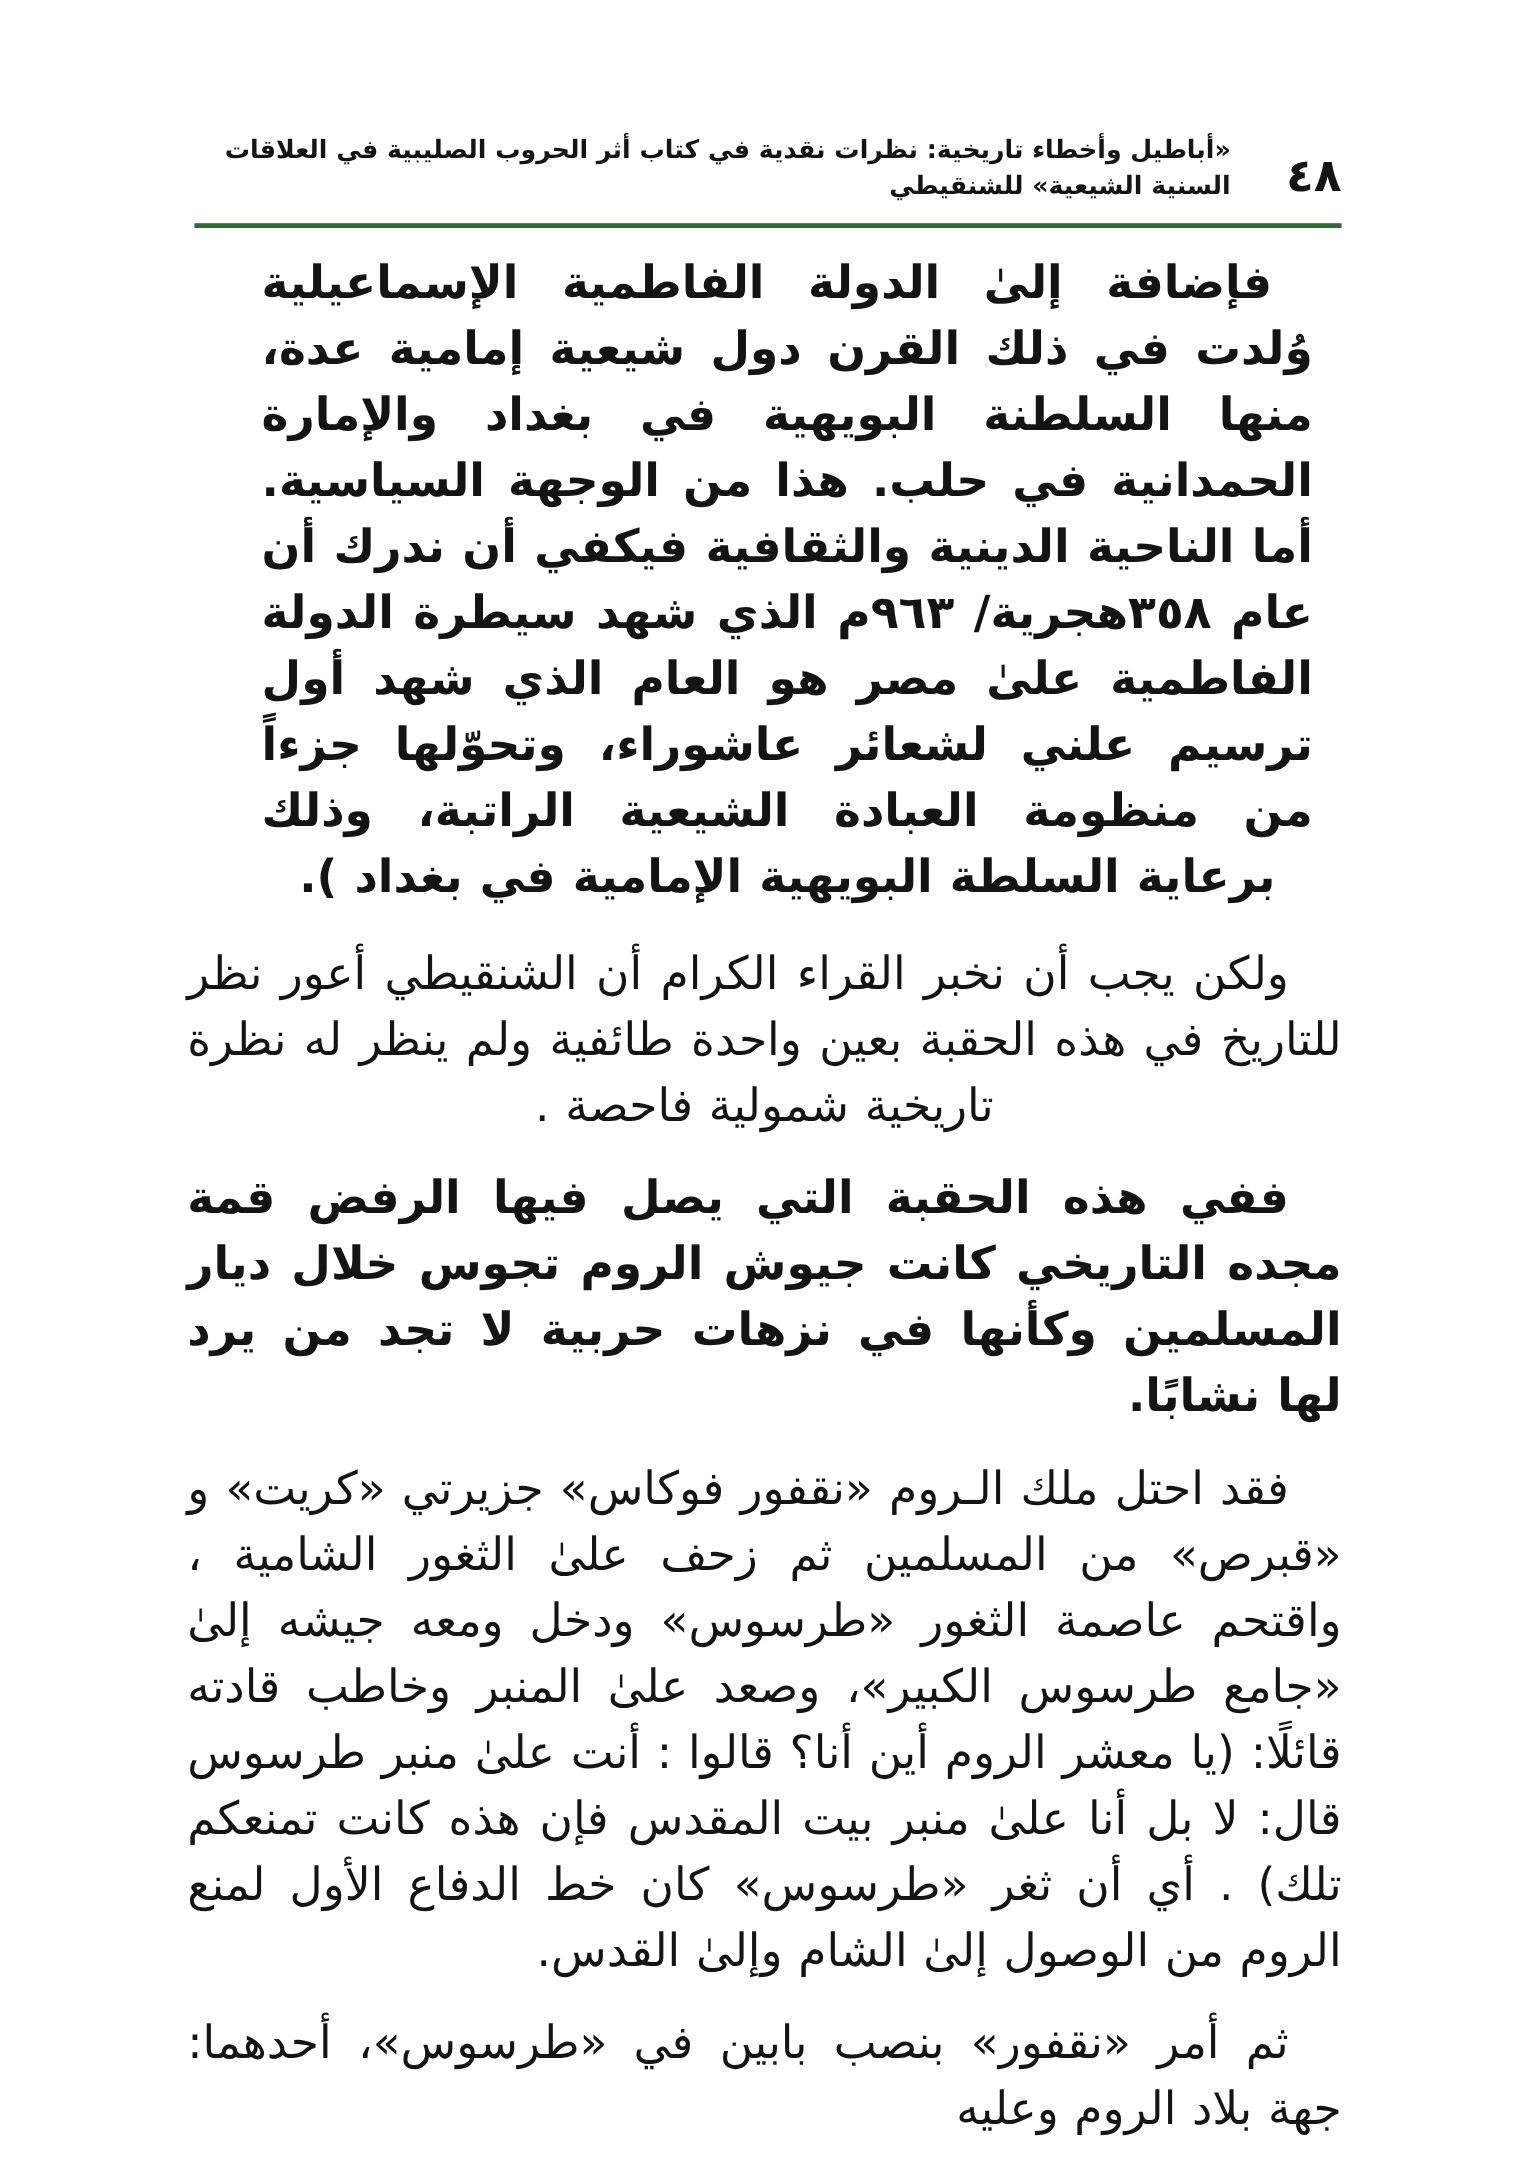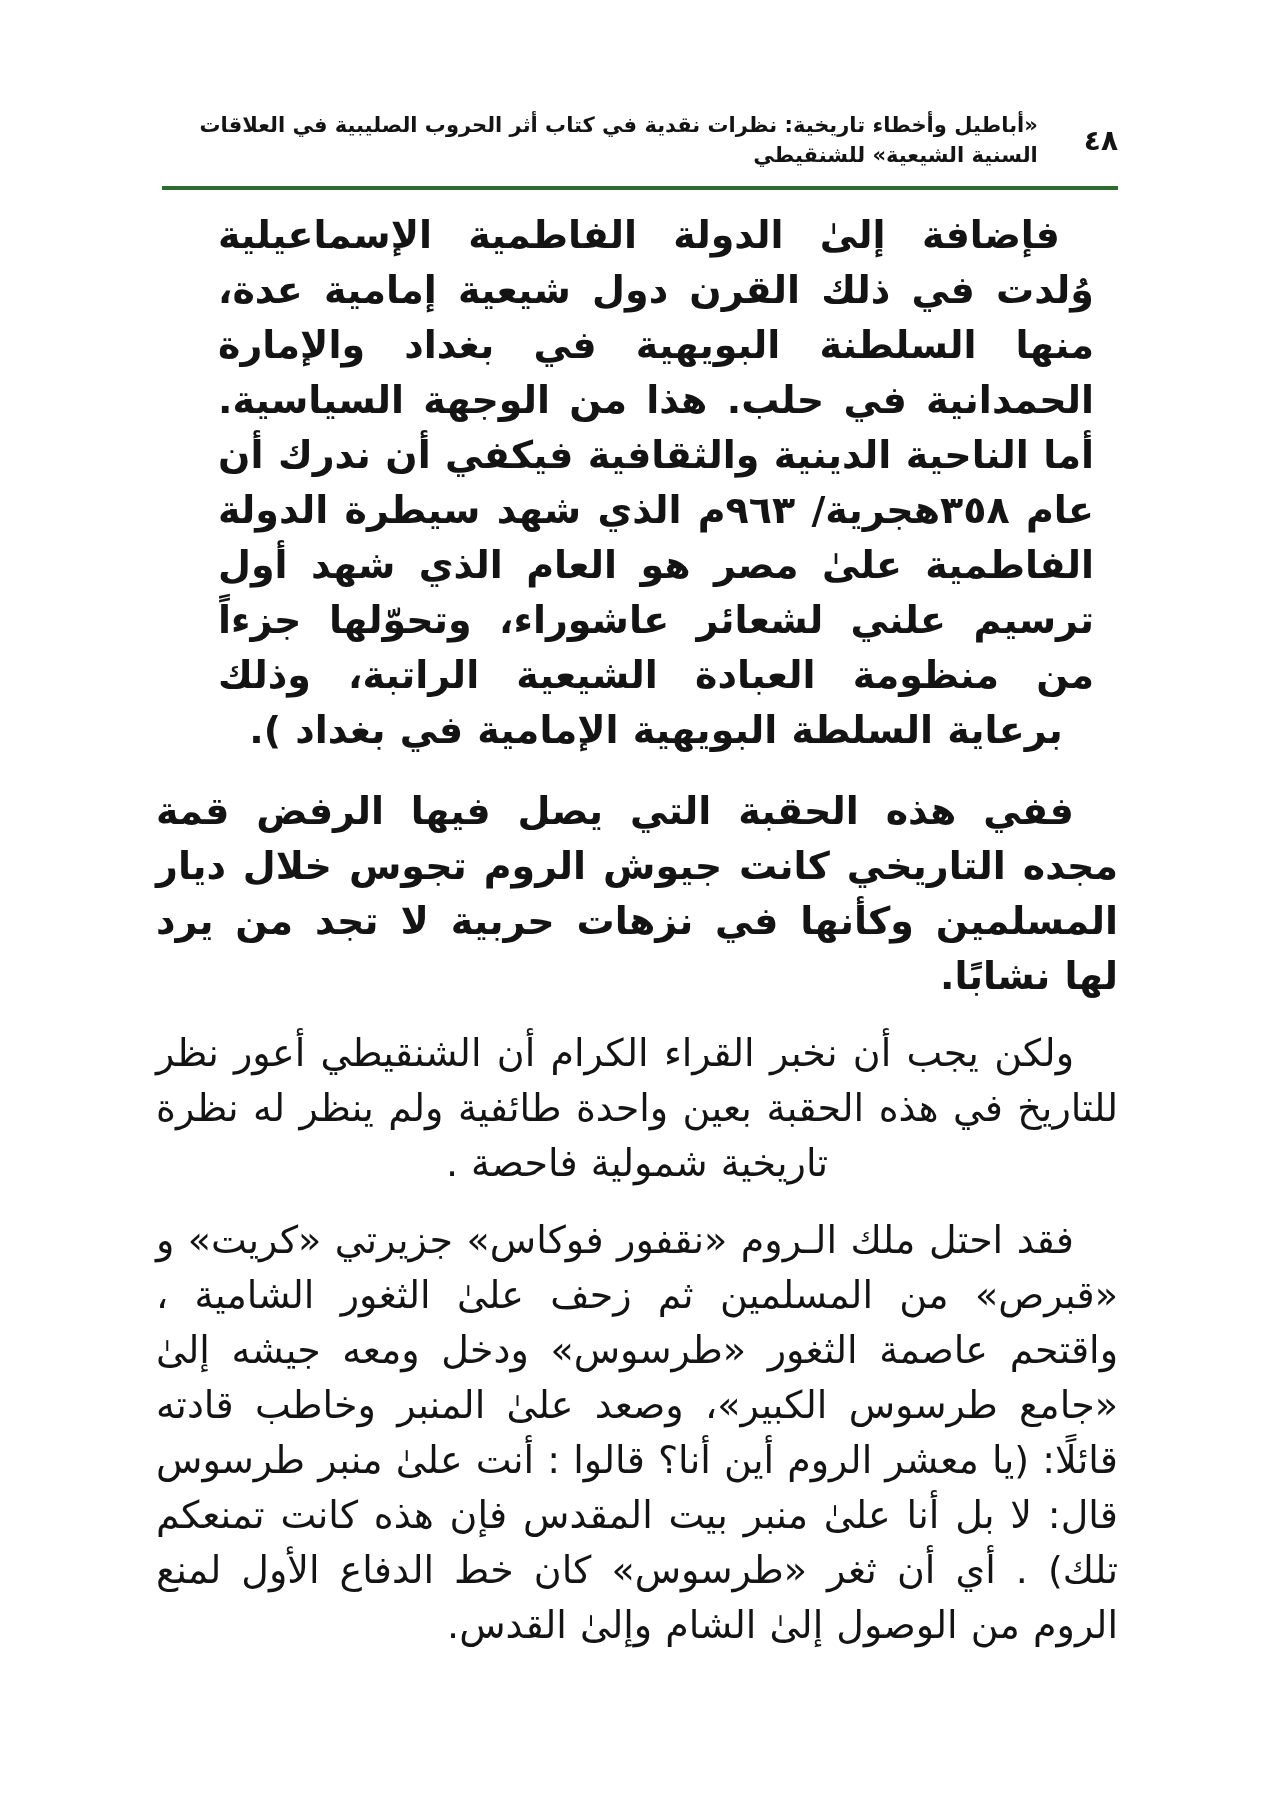--- a/index.html
+++ b/index.html
@@ -17,21 +17,21 @@
     overflow: hidden;
   }
   
   .header-row {
     display: flex;
     flex-direction: row;       
     align-items: flex-start;
     min-height: 64px;
   }
   .page-number {
-    font-size: 28px;
+    font-size: 38px;
     font-weight: 700;
     margin-top: 16px;
     margin-left: 46px;         
     white-space: nowrap;
   }
   .running-title {
     flex: 1;
     font-size: 21px;
     font-weight: 700;
     line-height: 30px;
@@ -73,21 +73,22 @@
     <div class="page-number">٤٨</div>
     <div class="running-title">«أباطيل وأخطاء تاريخية: نظرات نقدية في كتاب أثر الحروب الصليبية في العلاقات السنية الشيعية» للشنقيطي</div>
   </header>
 
   <hr class="header-rule">
 
   <main class="body-text">
     <p class="quote">فإضافة إلىٰ الدولة الفاطمية الإسماعيلية وُلدت في ذلك القرن دول شيعية إمامية عدة، منها السلطنة البويهية في بغداد والإمارة الحمدانية في حلب. هذا من الوجهة السياسية. أما الناحية الدينية والثقافية فيكفي أن ندرك أن عام ٣٥٨هجرية/ ٩٦٣م الذي شهد سيطرة الدولة الفاطمية علىٰ مصر هو العام الذي شهد أول ترسيم علني لشعائر عاشوراء، وتحوّلها جزءاً من منظومة العبادة الشيعية الراتبة، وذلك برعاية السلطة البويهية الإمامية في بغداد ).</p>
 
 
+    <p class="first-indent center-last">ولكن يجب أن نخبر القراء الكرام أن الشنقيطي أعور نظر للتاريخ في هذه الحقبة بعين واحدة طائفية ولم ينظر له نظرة تاريخية شمولية فاحصة .</p>
+
     <p class="first-indent bold">ففي هذه الحقبة التي يصل فيها الرفض قمة مجده التاريخي كانت جيوش الروم تجوس خلال ديار المسلمين وكأنها في نزهات حربية لا تجد من يرد لها نشابًا.</p>
-
-    <p class="first-indent center-last">ولكن يجب أن نخبر القراء الكرام أن الشنقيطي أعور نظر للتاريخ في هذه الحقبة بعين واحدة طائفية ولم ينظر له نظرة تاريخية شمولية فاحصة .</p>
 
     <p class="first-indent">فقد احتل ملك الـروم «نقفور فوكاس» جزيرتي «كريت» و «قبرص» من المسلمين ثم زحف علىٰ الثغور الشامية ، واقتحم عاصمة الثغور «طرسوس» ودخل ومعه جيشه إلىٰ «جامع طرسوس الكبير»، وصعد علىٰ المنبر وخاطب قادته قائلًا: (يا معشر الروم أين أنا؟ قالوا : أنت علىٰ منبر طرسوس قال: لا بل أنا علىٰ منبر بيت المقدس فإن هذه كانت تمنعكم تلك) . أي أن ثغر «طرسوس» كان خط الدفاع الأول لمنع الروم من الوصول إلىٰ الشام وإلىٰ القدس.</p>
 
+    <p class="first-indent">ثم أمر «نقفور» بنصب بابين في «طرسوس»، أحدهما: جهة بلاد الروم وعليه</p>
   </main>
 
 </div>
 
 </body></html>

